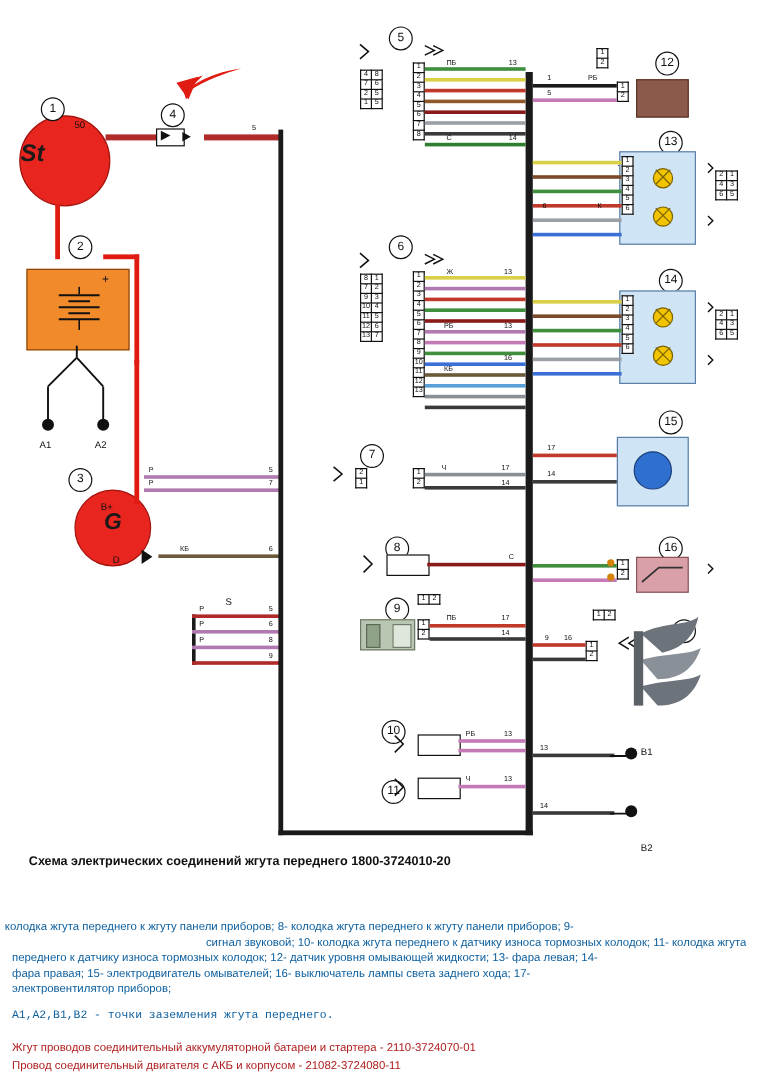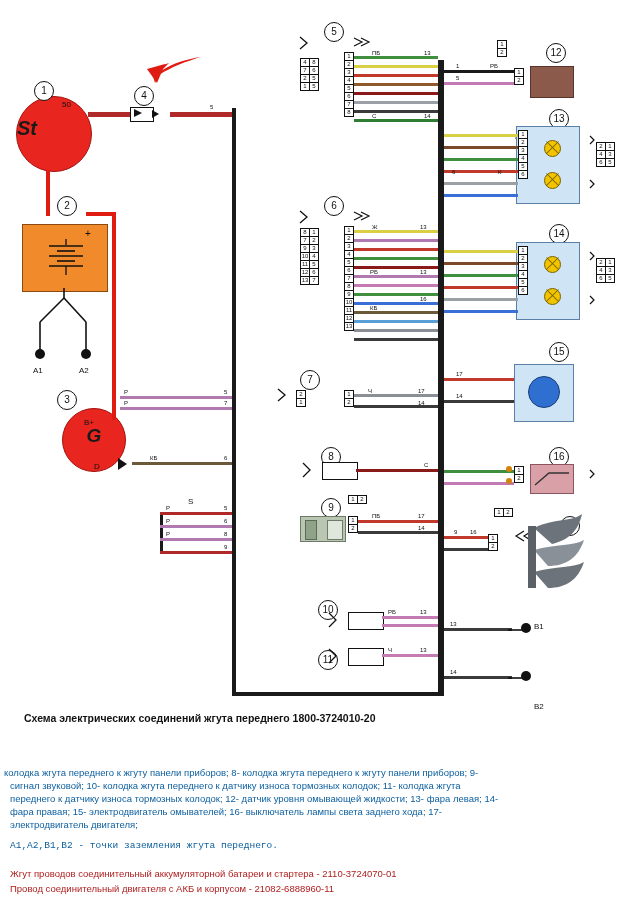--- a/index.html
+++ b/index.html
@@ -623,23 +623,23 @@
   <svg class="abs" style="left:508px;top:668px;" width="24" height="18" viewBox="0 0 24 18">
     <line x1="0" y1="10" x2="14" y2="10" stroke="#111" stroke-width="1.6"></line>
     <circle cx="18" cy="8" r="5" fill="#111"></circle>
   </svg>
   <div class="abs tiny" style="left:534px;top:670px;margin-top:32px;">B2</div>
   <div class="wlbl" style="left:450px;top:669px;">14</div>
 
   <div class="title" style="left:24px;top:712px;width:590px;">Схема электрических соединений жгута переднего 1800-3724010-20</div>
 
   <div class="caption" style="left:4px;top:766px;width:612px;">колодка жгута переднего к жгуту панели приборов; 8- колодка жгута переднего к жгуту панели приборов; 9-</div>
-  <div class="caption" style="left:10px;top:779px;width:612px;">сигнал звуковой; 10- колодка жгута переднего к датчику износа тормозных колодок; 11- колодка жгута</div>
+  <div class="caption" style="left:10px;top:779px;width:612px;text-align:right;">сигнал звуковой; 10- колодка жгута переднего к датчику износа тормозных колодок; 11- колодка жгута</div>
   <div class="caption" style="left:10px;top:792px;width:612px;">переднего к датчику износа тормозных колодок; 12- датчик уровня омывающей жидкости; 13- фара левая; 14-</div>
   <div class="caption" style="left:10px;top:805px;width:612px;">фара правая; 15- электродвигатель омывателей; 16- выключатель лампы света заднего хода; 17-</div>
-  <div class="caption" style="left:10px;top:818px;width:612px;">электродвигатель двигателя;</div>
+  <div class="caption" style="left:10px;top:818px;width:612px;">электровентилятор приборов;</div>
 
   <div class="note" style="left:10px;top:840px;width:612px;font-family:Liberation Mono, monospace;">A1,A2,B1,B2 - точки заземления жгута переднего.</div>
 
   <div class="footer" style="left:10px;top:866px;width:614px;">Жгут проводов соединительный аккумуляторной батареи и стартера - 2110-3724070-01</div>
-  <div class="footer" style="left:10px;top:881px;width:614px;">Провод соединительный двигателя с АКБ и корпусом - 21082-6888960-11</div>
+  <div class="footer" style="left:10px;top:881px;width:614px;">Провод соединительный двигателя с АКБ и корпусом - 21082-3724080-11</div>
 
 </div>
 
 </body></html>

